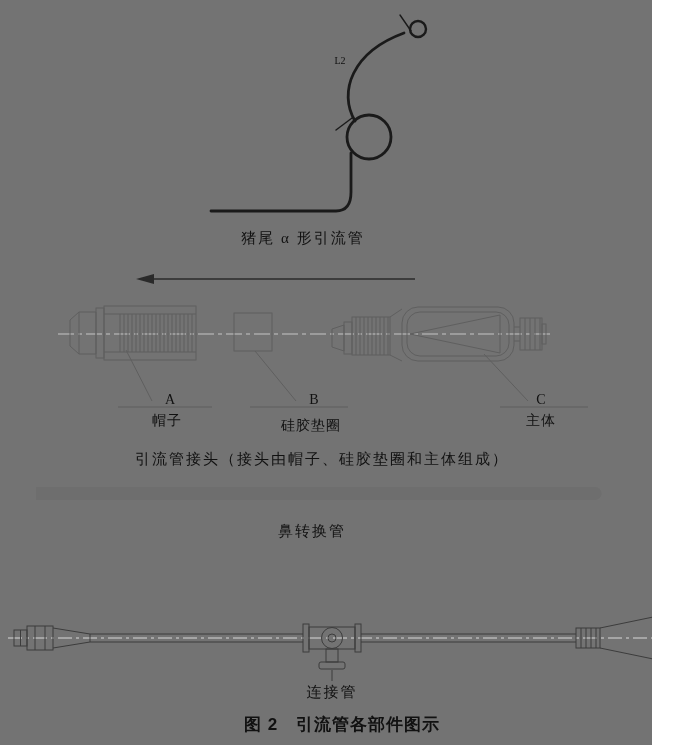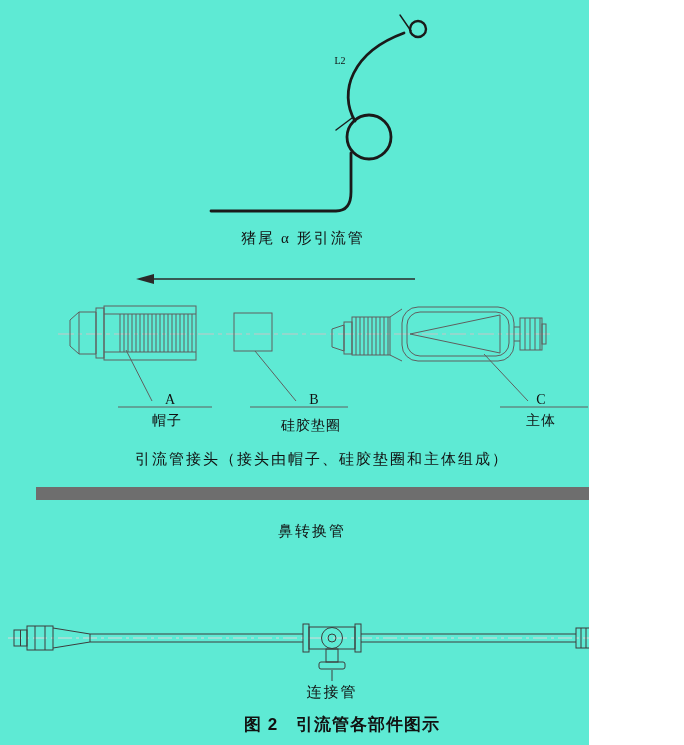--- a/index.html
+++ b/index.html
@@ -1,20 +1,20 @@
 <!DOCTYPE html>
 <html><head>
 <meta charset="utf-8">
 <style>
   html, body { margin: 0; padding: 0; background: #ffffff; }
   .page {
     position: relative;
-    width: 589px;
+    width: 652px;
     height: 745px;
-    background: #5eead4;
+    background: #737373;
     overflow: hidden;
     font-family: "Liberation Serif", "DejaVu Serif", serif;
   }
   svg { display: block; }
   text {
     font-family: "Liberation Serif", "DejaVu Serif", serif;
     fill: #111111;
   }
   .cjk-caption { font-size: 15px; letter-spacing: 2px; }
   .part-letter { font-size: 14px; }

